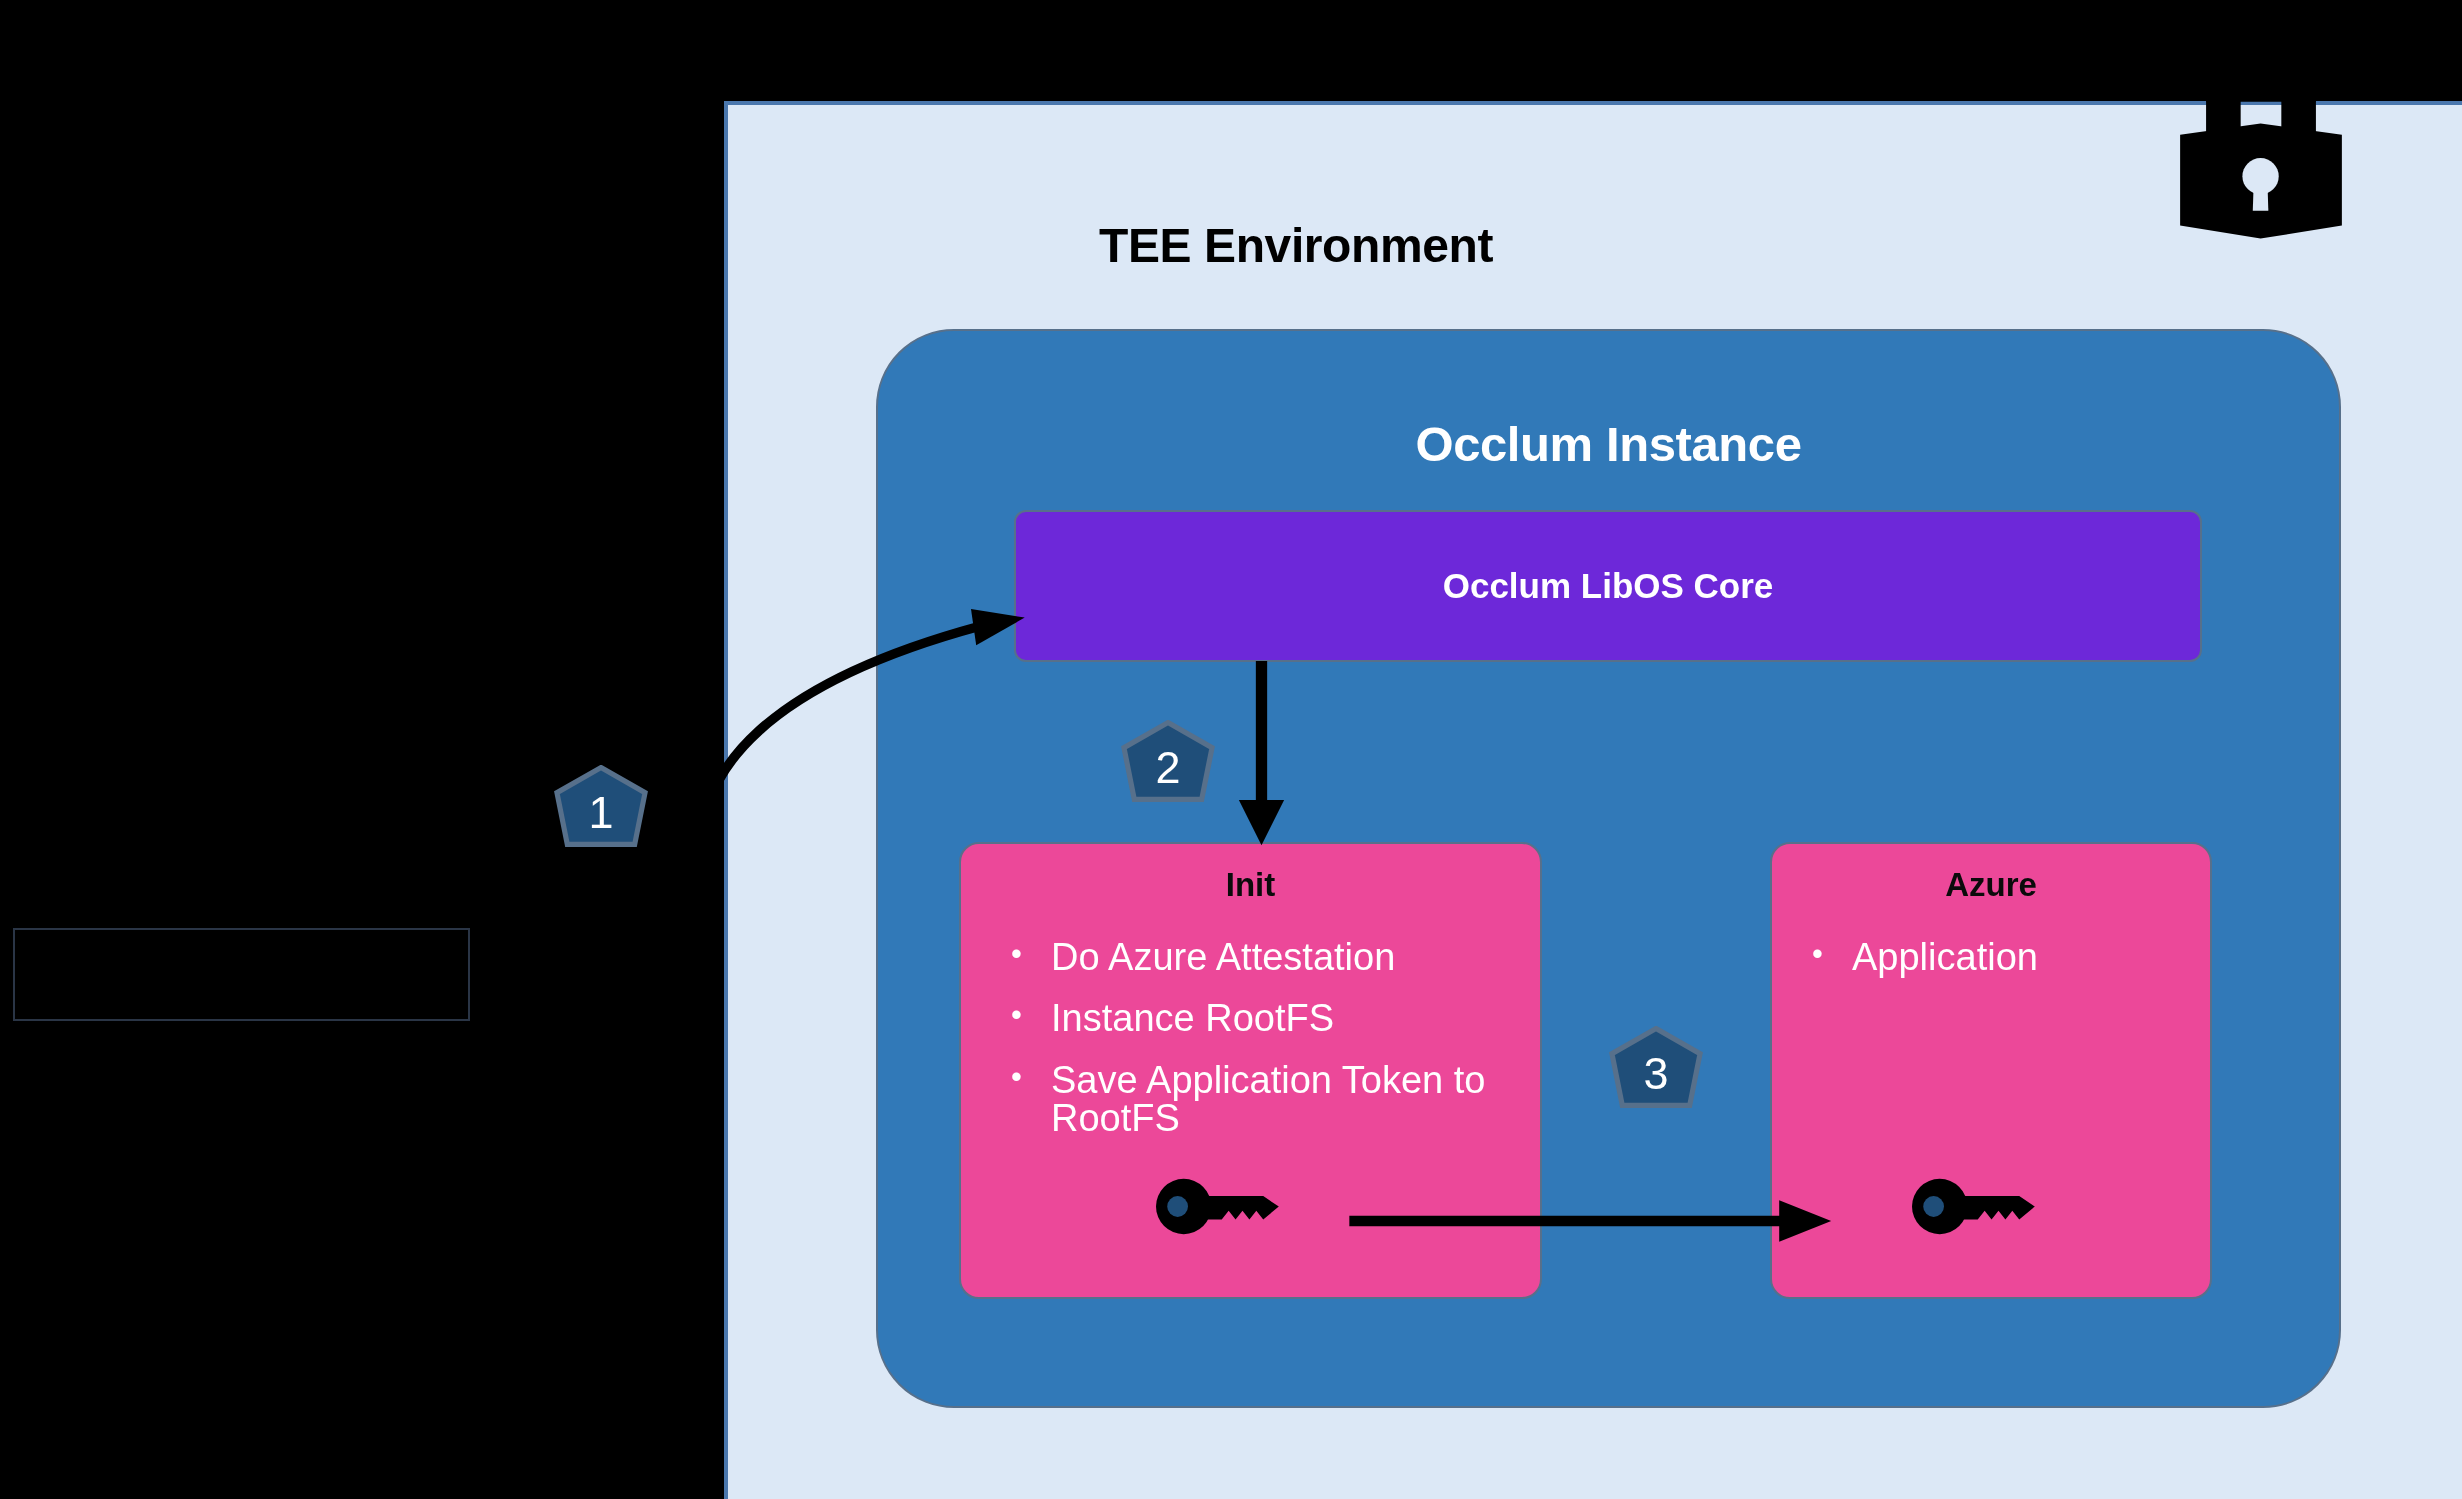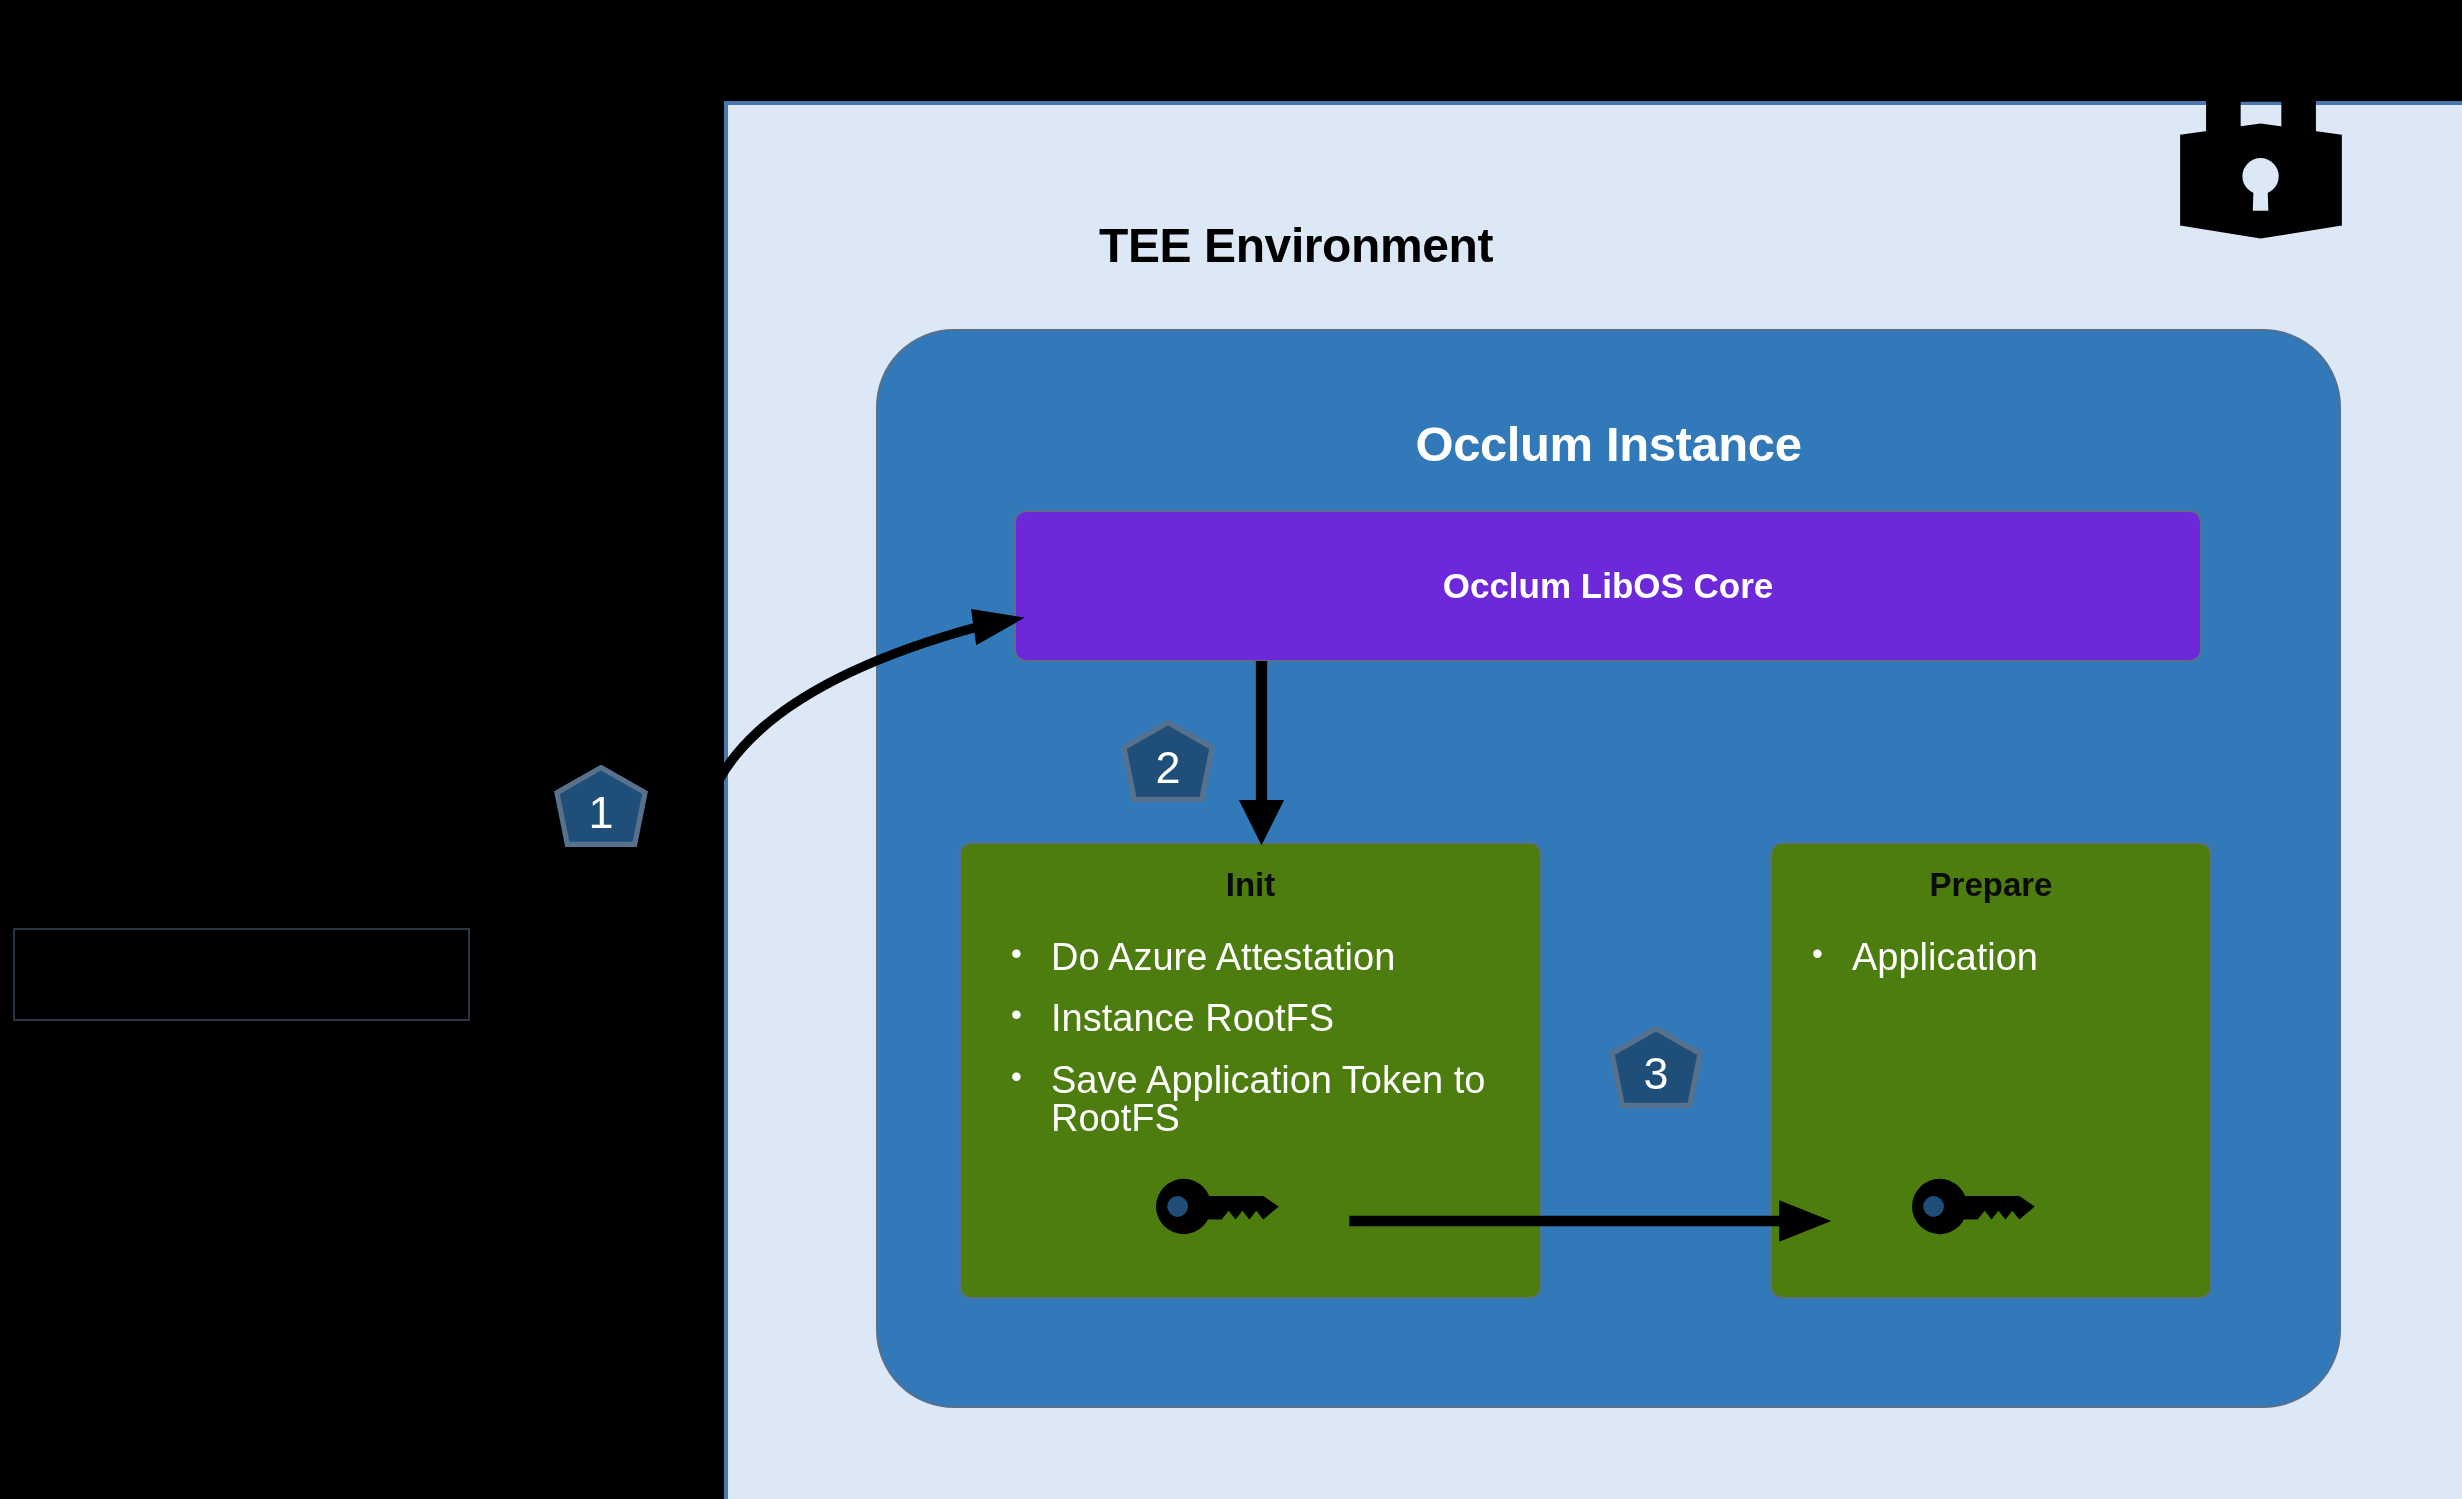--- a/index.html
+++ b/index.html
@@ -84,23 +84,23 @@
   }
   .libos-label {
     font-size: 35px;
     font-weight: bold;
     color: #ffffff;
   }
 
   
   .subbox {
     position: absolute;
-    background: #4d7c0f;
+    background: #ec4899;
     border: 2.6px solid #57708b;
-    border-radius: 12px;
+    border-radius: 20px;
     box-sizing: border-box;
   }
   .subbox.init  { left: 959px; top: 842px; width: 583px; height: 457px; }
   .subbox.rootfs{ left: 1770px; top: 842px; width: 442px; height: 457px; }
 
   .sub-title {
     position: absolute;
     left: 0; top: 22px;
     width: 100%;
     text-align: center;
@@ -208,21 +208,21 @@
   <div class="subbox init">
     <div class="sub-title">Init</div>
     <ul class="bullet-list">
       <li>Do Azure Attestation</li>
       <li>Instance RootFS</li>
       <li>Save Application Token to RootFS</li>
     </ul>
   </div>
 
   <div class="subbox rootfs">
-    <div class="sub-title">Prepare</div>
+    <div class="sub-title">Azure</div>
     <ul class="bullet-list">
       <li>Application</li>
     </ul>
   </div>
 
   <div class="key-icon init-key">
     <svg width="128" height="59" viewBox="0 0 148 68">
       <circle cx="32" cy="34" r="32" fill="#000000"></circle>
       <circle cx="25" cy="34" r="12" fill="#1f4e79"></circle>
       <path d="M56 22 H124 L142 34 L124 49 L116 39 L108 49 L100 39 L92 49 L84 39 L76 49 L56 49 Z" fill="#000000"></path>

